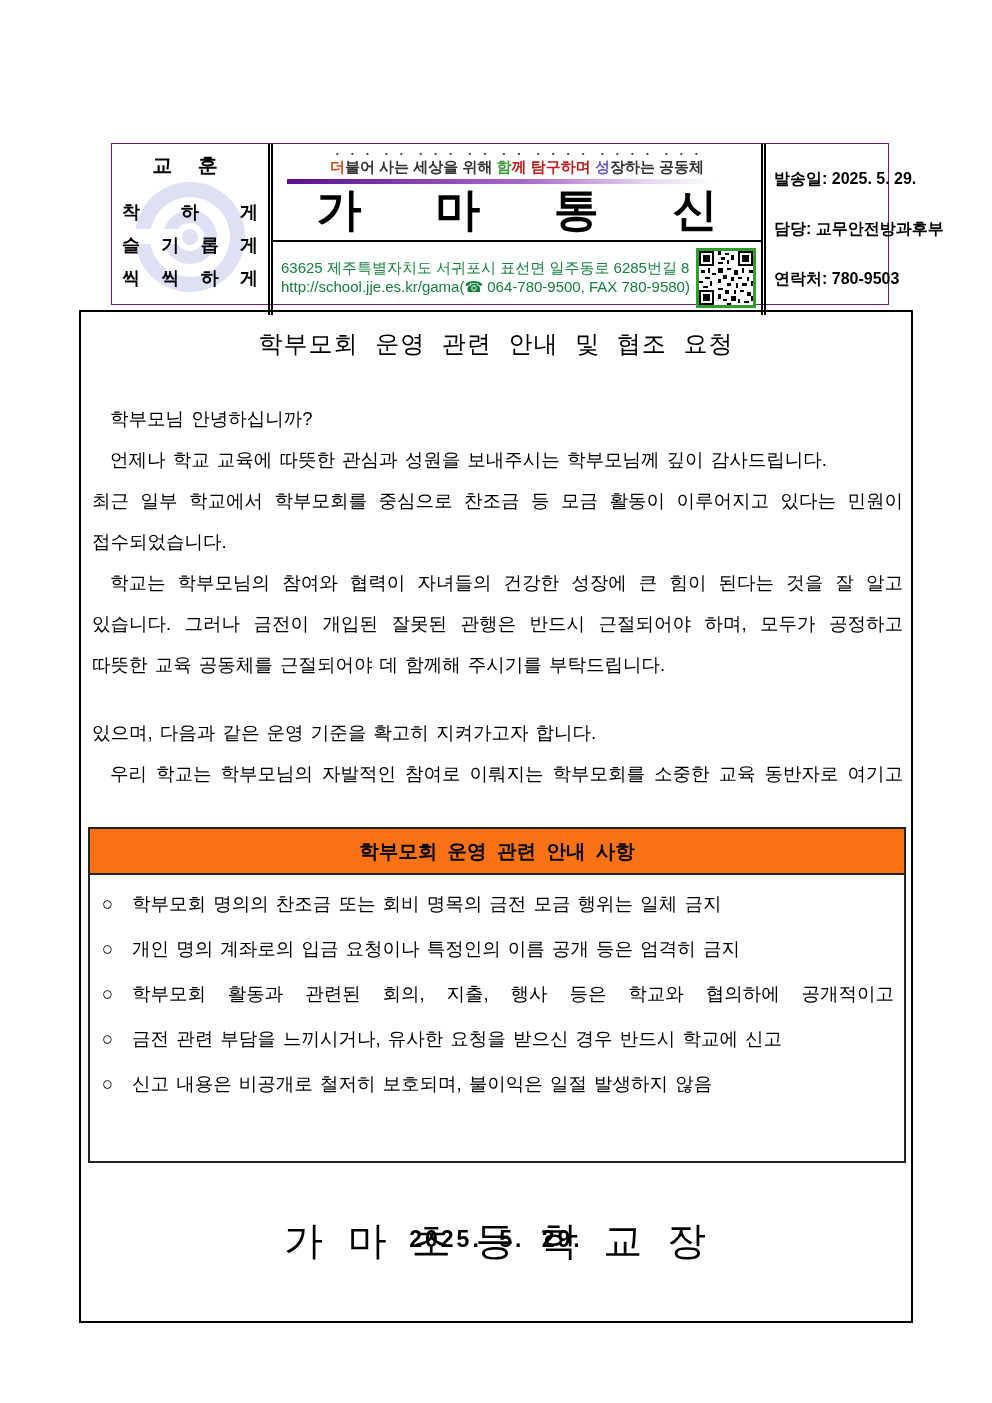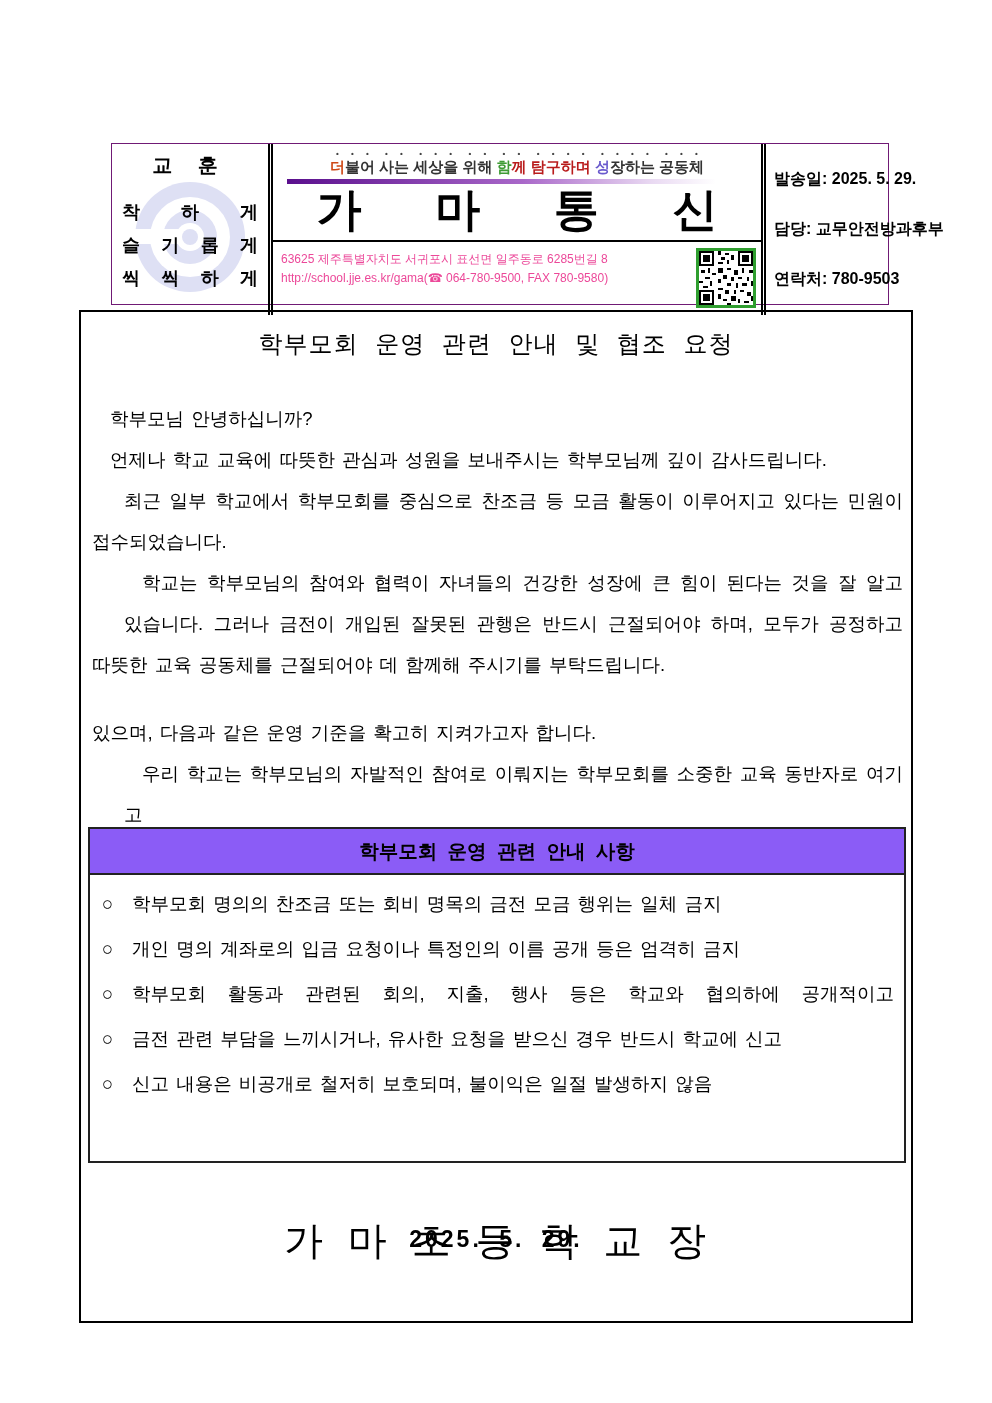--- a/index.html
+++ b/index.html
@@ -27,46 +27,46 @@
     -webkit-text-emphasis-position:over right;text-emphasis-position:over right;
   }
   .slogan-line{height:5px;width:88%;margin:2px auto 0 14px;
     background:linear-gradient(to right,#5a0f8d,#a968c9 55%,#e9d9f2 85%,#ffffff);}
   .paper-title{
     flex:1;display:flex;align-items:center;justify-content:center;
     font-family:"DejaVu Serif","Liberation Serif",serif;font-weight:bold;
     font-size:45px;word-spacing:58px;white-space:nowrap;margin-top:-4px;
   }
   .addr-zone{border-top:2px solid #000;height:73px;position:relative;}
-  .addr-text{position:absolute;left:8px;top:8px;font-size:12px;line-height:19px;color:#ec4899;white-space:nowrap;}
+  .addr-text{position:absolute;left:8px;top:16px;font-size:15px;line-height:19px;color:#15803d;white-space:nowrap;}
   .qr{position:absolute;right:5px;top:6px;width:60px;height:60px;border:3px solid #2f9e2f;background:#fff;box-sizing:border-box;}
   .cell-info{display:flex;flex-direction:column;justify-content:space-around;padding:10px 6px 10px 8px;}
   .info-row{font-size:16px;white-space:nowrap;}
   .info-row b{font-weight:bold;}
   
   .main-box{
     position:absolute;left:79px;top:310px;width:834px;height:1013px;
     border:2px solid #000;box-sizing:border-box;
   }
   .doc-title{
     position:absolute;left:0;right:0;top:16px;text-align:center;
     font-weight:normal;font-size:24px;word-spacing:9px;letter-spacing:1px;
   }
   .body-text{position:absolute;left:11px;right:8px;top:86px;font-size:18.5px;word-spacing:2px;}
   .bline{line-height:41px;white-space:nowrap;}
-  .bline.justify{white-space:normal;text-align:justify;text-align-last:justify;margin-left:32px;}
+  .bline.justify{white-space:normal;text-align:justify;text-align-last:justify;}
   .bline.indent{padding-left:18px;}
   .bline.indent.justify{padding-left:0;text-indent:18px;}
   .bspacer{height:27px;}
   .notice-box{
     position:absolute;left:7px;top:515px;width:818px;height:336px;
     border:2px solid #222;box-sizing:border-box;
   }
   .notice-header{
-    height:46px;background:#8b5cf6;border-bottom:2px solid #222;box-sizing:border-box;
+    height:46px;background:#f97316;border-bottom:2px solid #222;box-sizing:border-box;
     display:flex;align-items:center;justify-content:center;
     font-weight:bold;font-size:19.5px;word-spacing:5px;
   }
   .notice-lines{padding:6px 10px 0 12px;font-size:18.5px;word-spacing:2px;}
   .nline{line-height:45px;white-space:nowrap;}
   .nline.justify{white-space:normal;text-align:justify;text-align-last:justify;}
   .nline .marker{display:inline-block;width:30px;}
   .nline.cont{padding-left:30px;}
   .doc-date{
     position:absolute;left:0;right:0;top:910px;text-align:center;

